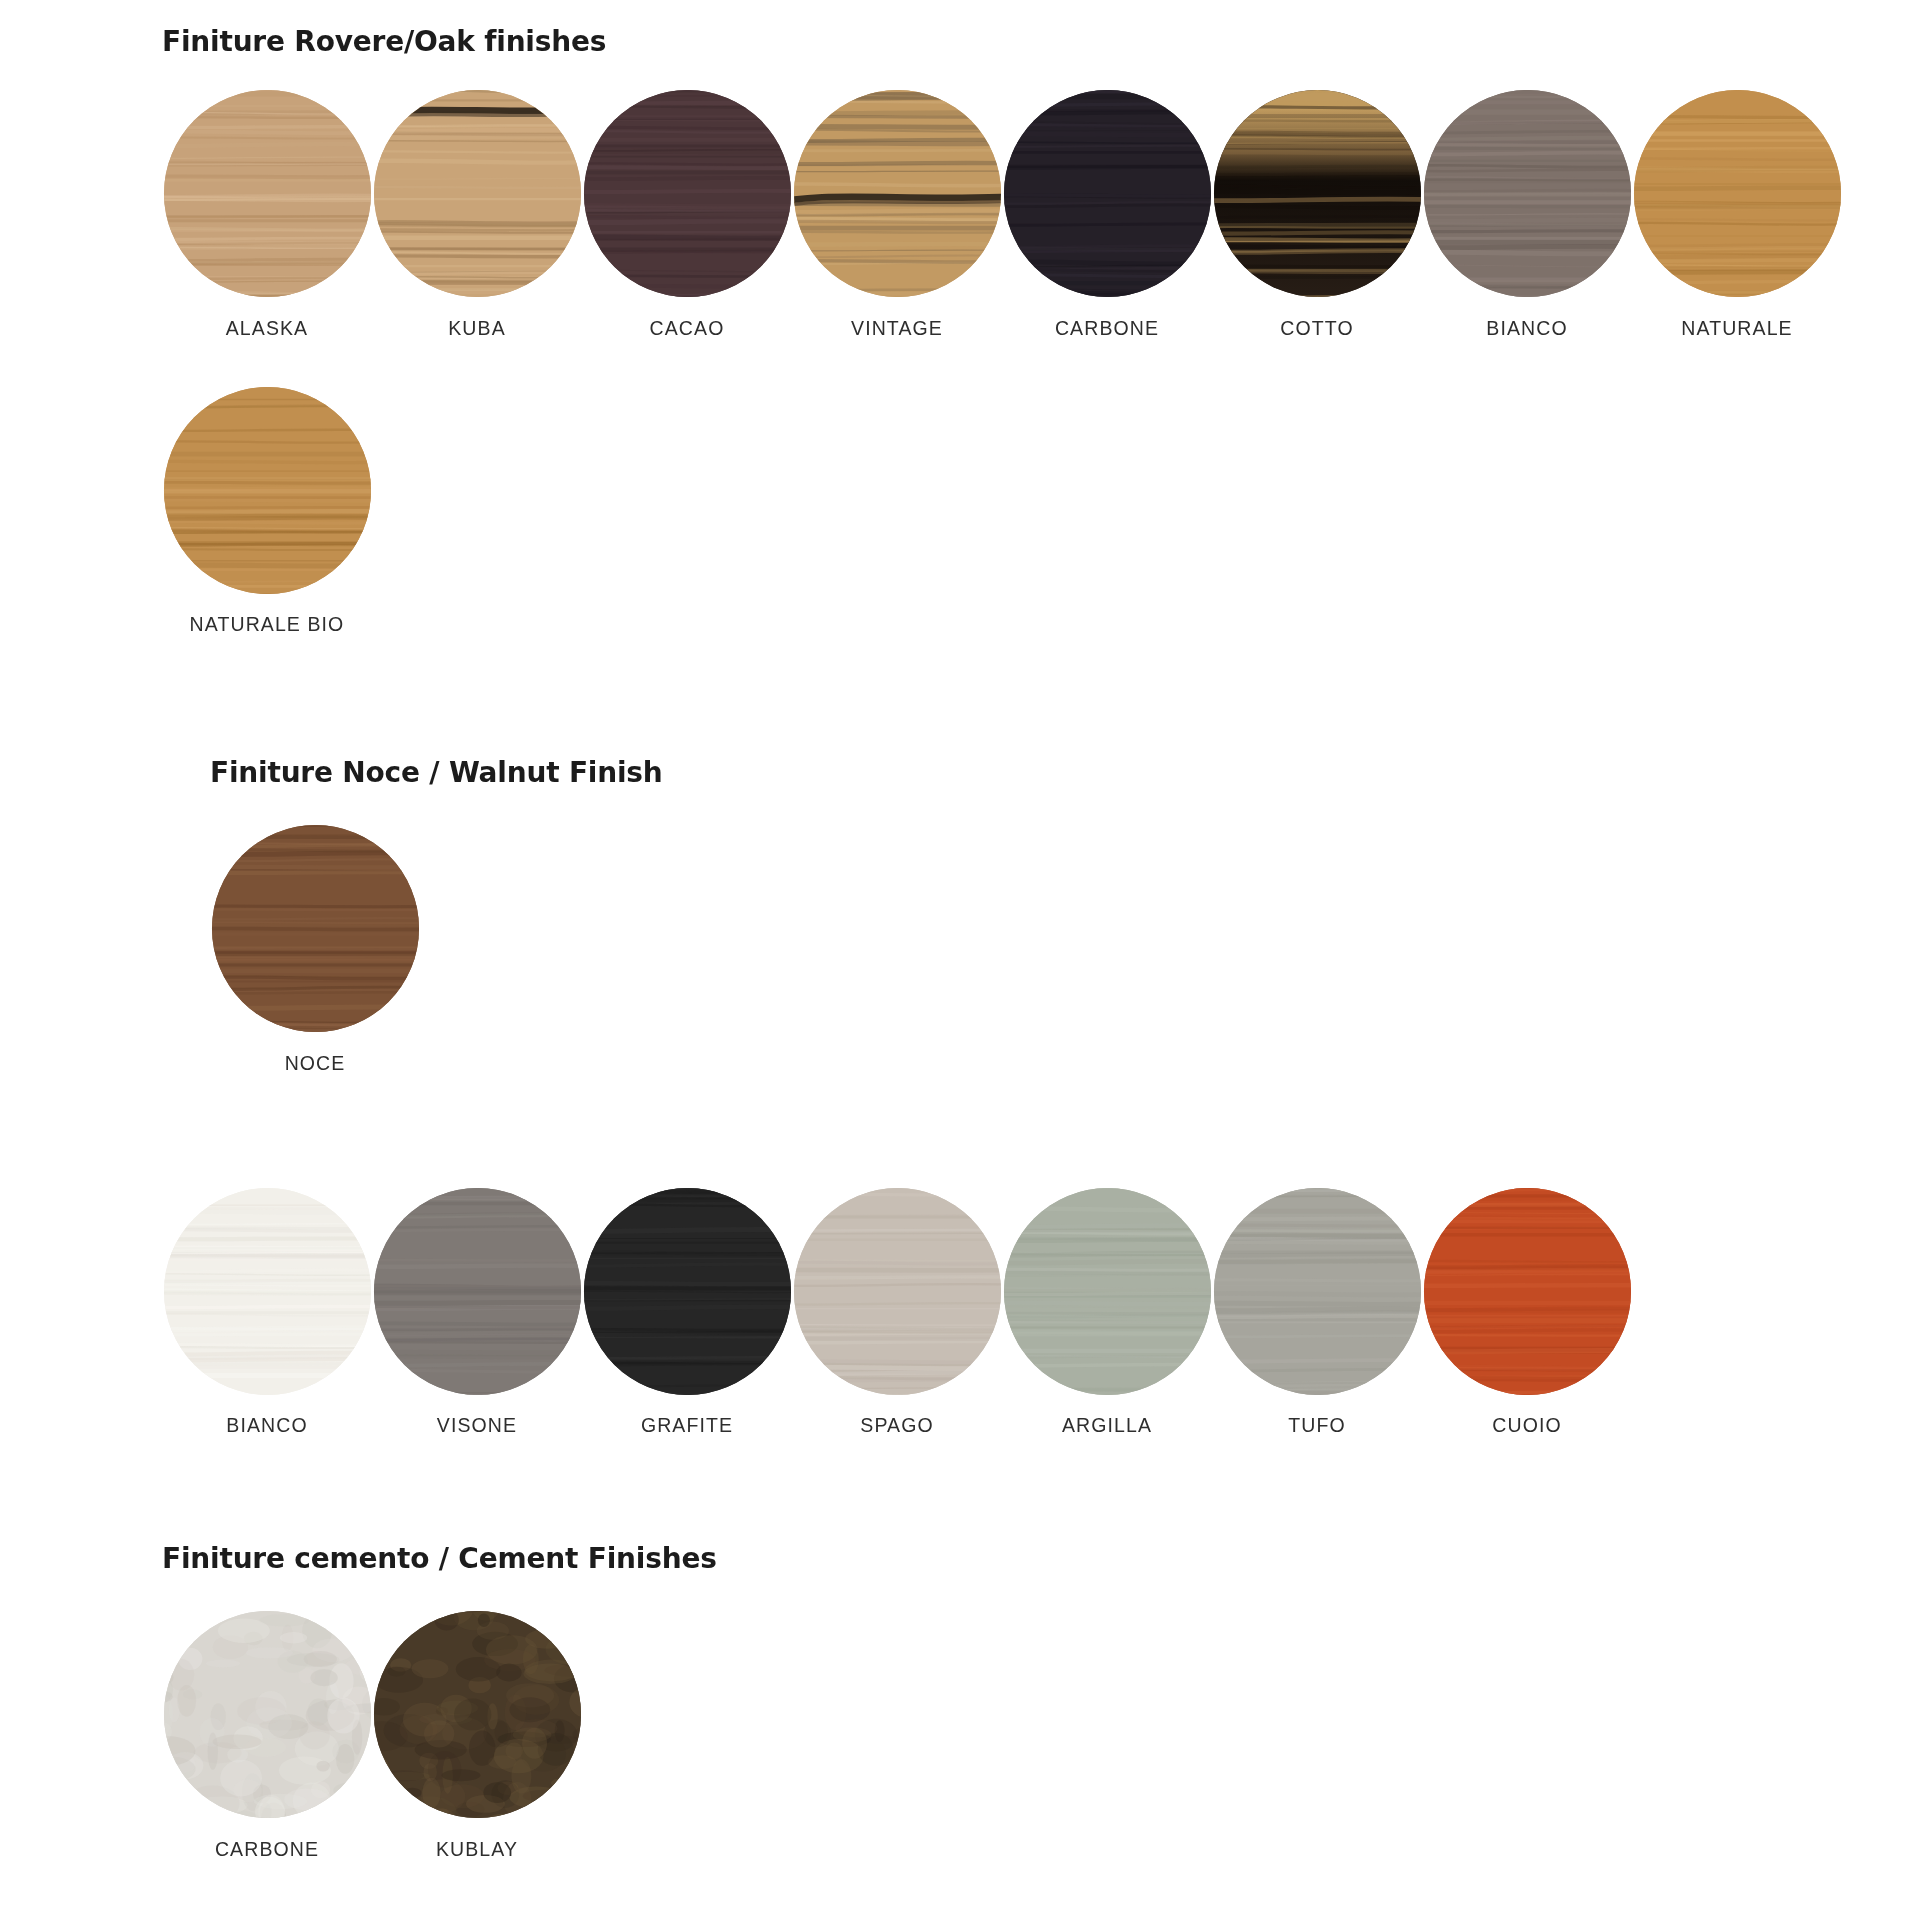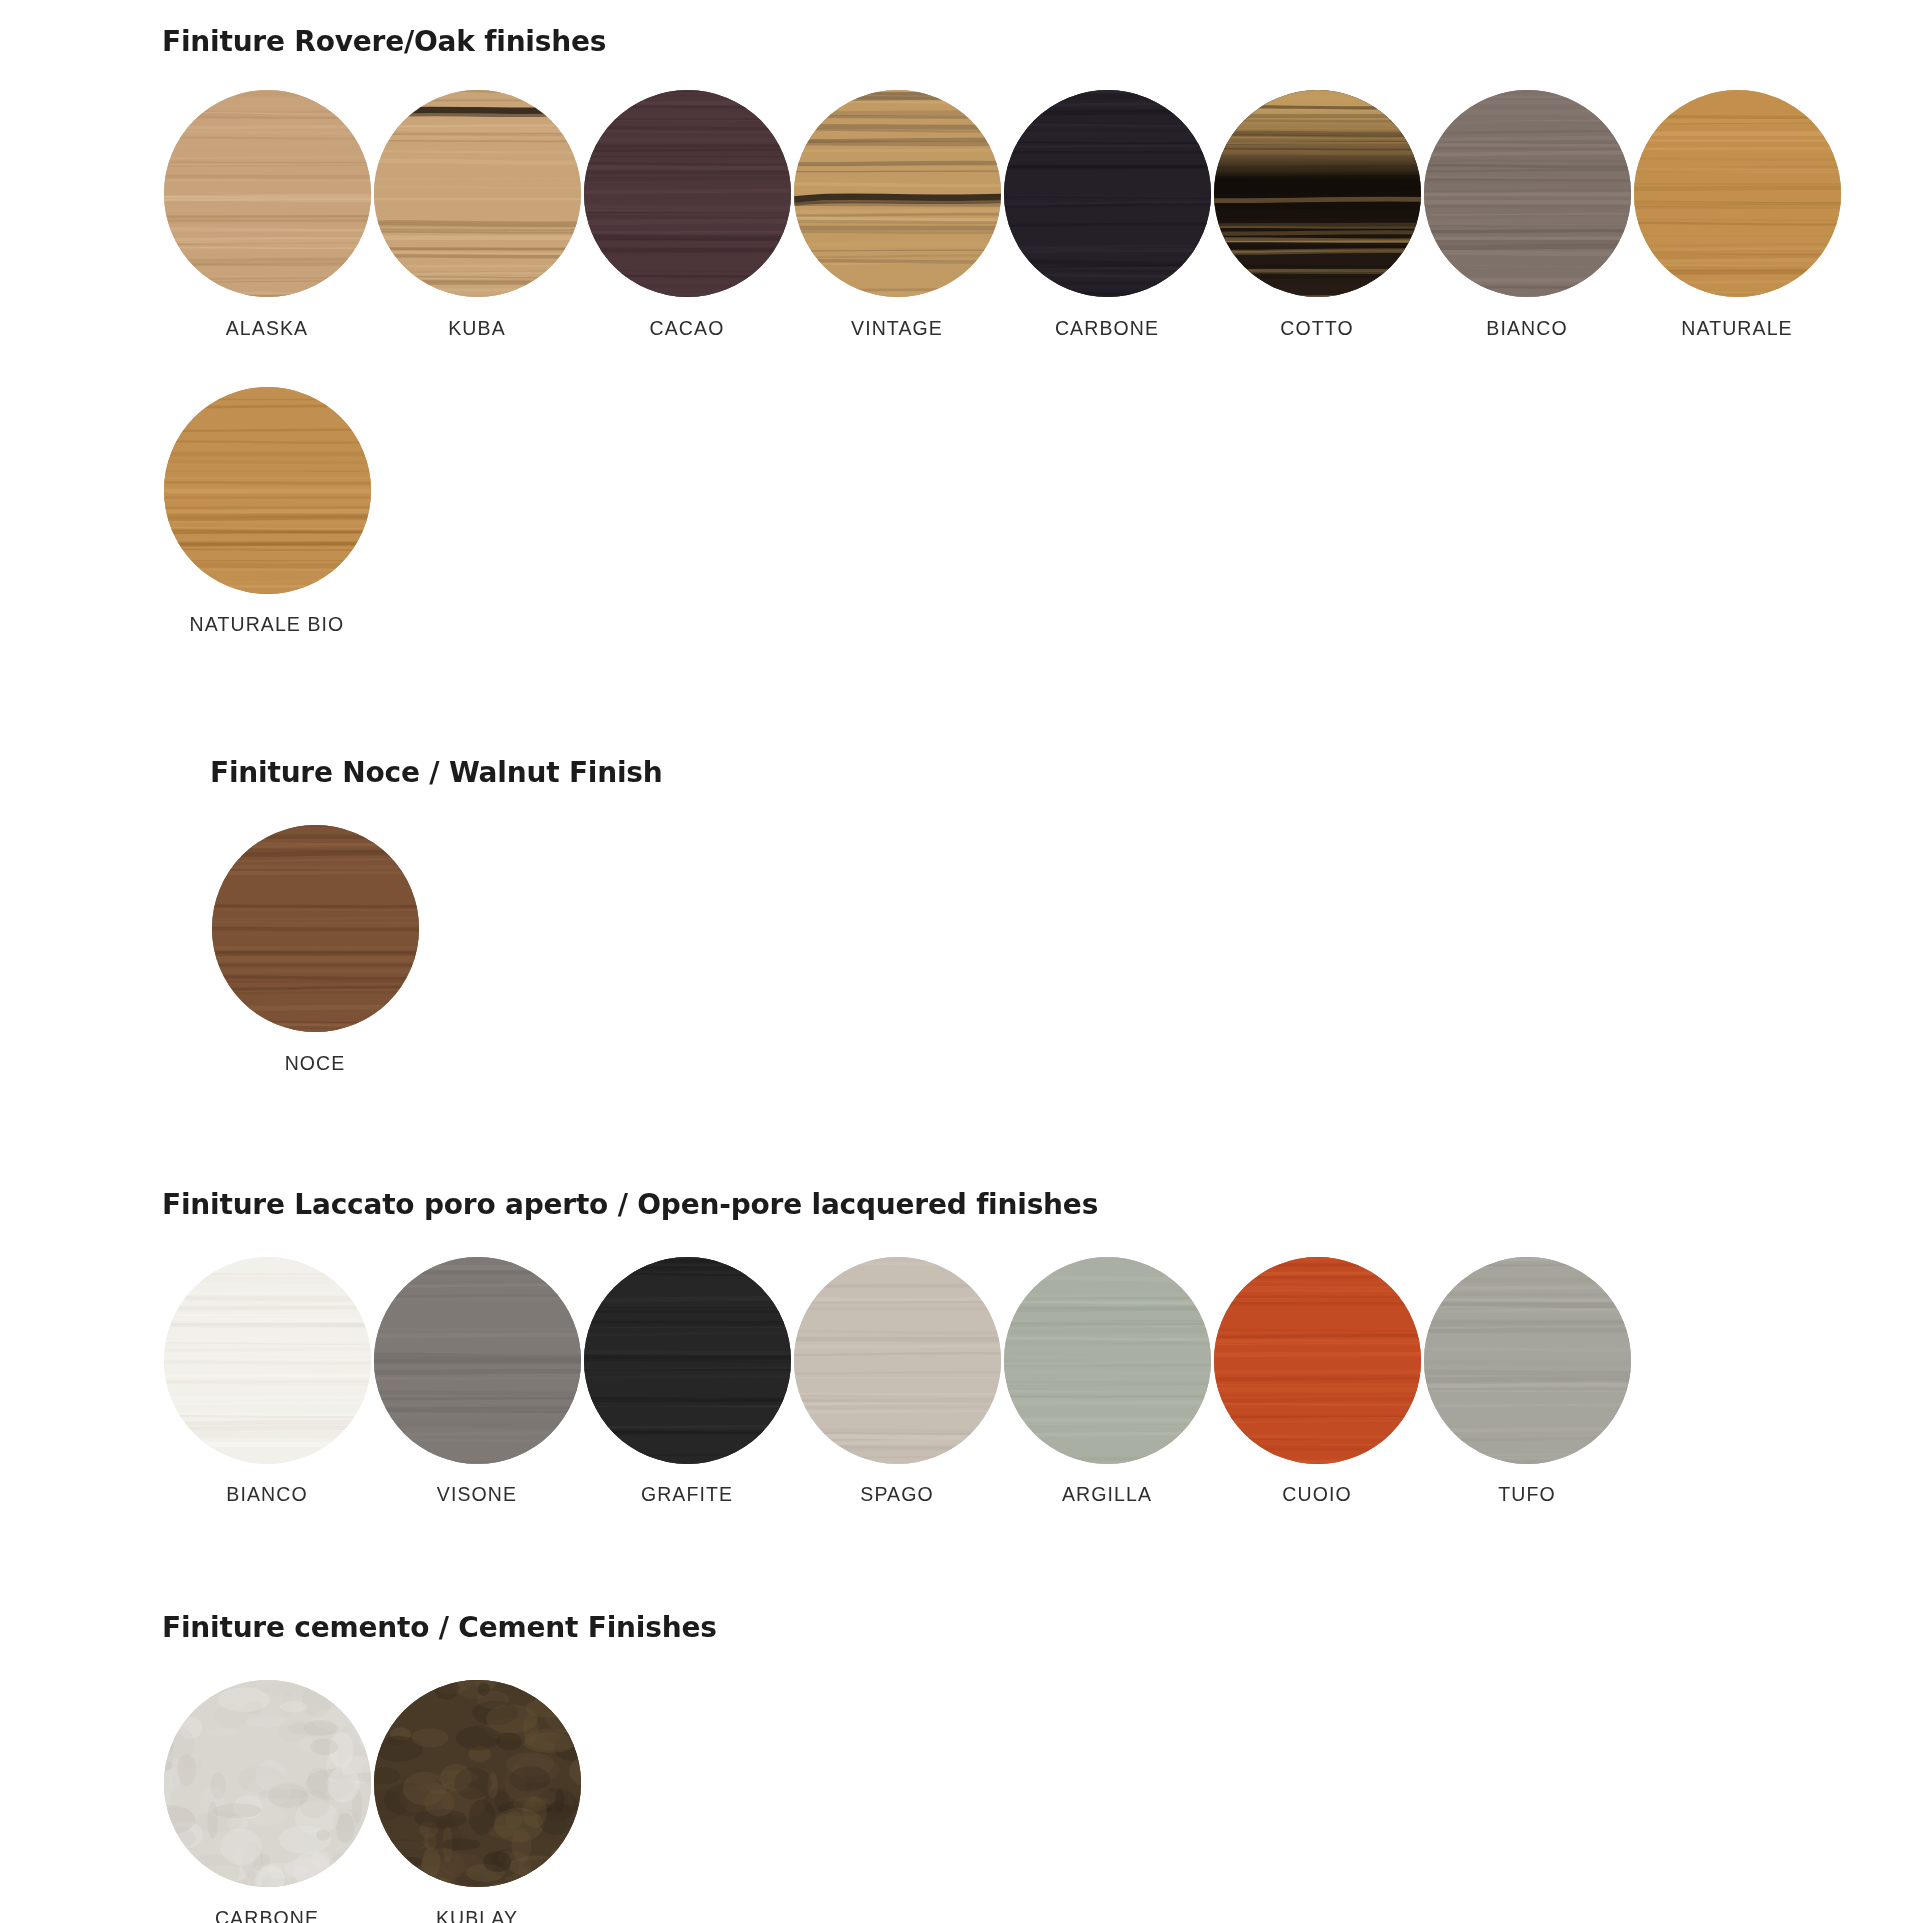--- a/index.html
+++ b/index.html
@@ -640,21 +640,20 @@
               <path d="M -5 98.5 C 25 99.0, 60 98.1, 105 98.5" stroke="#5d3a24" stroke-width="1.86" fill="none" opacity="0.20"></path>
               <path d="M -5 91.6 C 25 91.1, 60 92.1, 105 91.6" stroke="#8f6545" stroke-width="2.10" fill="none" opacity="0.40"></path>
             </svg>
           </div>
           <div class="swatch-label">NOCE</div>
         </div>
       </div>
   </div>
 
   <div class="section" id="sec-lacquer">
-    <div class="section-title">Finiture Laccato poro aperto / Open-pore lacquered finishes</div>
     <div class="swatch-row" id="lacquer-row">
         <div class="swatch-cell">
           <div class="swatch-disc" style="background: rgb(242, 240, 234);">
             <svg class="grain" viewBox="0 0 100 100" preserveAspectRatio="none">
               <rect x="0" y="0" width="100" height="100" fill="#f2f0ea"></rect>
               <path d="M -5 41.8 C 25 43.3, 60 40.4, 105 41.8" stroke="#fbfaf6" stroke-width="1.19" fill="none" opacity="0.17"></path>
               <path d="M -5 23.0 C 25 23.5, 60 22.4, 105 23.0" stroke="#fbfaf6" stroke-width="0.53" fill="none" opacity="0.26"></path>
               <path d="M -5 92.4 C 25 91.2, 60 93.5, 105 92.4" stroke="#fbfaf6" stroke-width="0.89" fill="none" opacity="0.37"></path>
               <path d="M -5 46.6 C 25 46.7, 60 46.5, 105 46.6" stroke="#fbfaf6" stroke-width="1.25" fill="none" opacity="0.13"></path>
               <path d="M -5 56.4 C 25 57.2, 60 55.5, 105 56.4" stroke="#fbfaf6" stroke-width="1.32" fill="none" opacity="0.36"></path>
@@ -913,20 +912,74 @@
               <path d="M -5 54.9 C 25 54.0, 60 55.9, 105 54.9" stroke="#b7bdb2" stroke-width="1.63" fill="none" opacity="0.16"></path>
               <path d="M -5 89.5 C 25 90.2, 60 88.7, 105 89.5" stroke="#99a193" stroke-width="1.58" fill="none" opacity="0.12"></path>
               <path d="M -5 60.7 C 25 59.3, 60 62.0, 105 60.7" stroke="#b7bdb2" stroke-width="1.85" fill="none" opacity="0.23"></path>
               <path d="M -5 17.1 C 25 15.6, 60 18.5, 105 17.1" stroke="#b7bdb2" stroke-width="1.77" fill="none" opacity="0.28"></path>
               <path d="M -5 58.9 C 25 58.5, 60 59.3, 105 58.9" stroke="#99a193" stroke-width="0.95" fill="none" opacity="0.21"></path>
             </svg>
           </div>
           <div class="swatch-label">ARGILLA</div>
         </div>
         <div class="swatch-cell">
+          <div class="swatch-disc" style="background: rgb(166, 165, 157);">
+            <svg class="grain" viewBox="0 0 100 100" preserveAspectRatio="none">
+              <rect x="0" y="0" width="100" height="100" fill="#a6a59d"></rect>
+              <path d="M -5 59.8 C 25 61.2, 60 58.4, 105 59.8" stroke="#b4b3ac" stroke-width="0.73" fill="none" opacity="0.28"></path>
+              <path d="M -5 87.5 C 25 89.0, 60 86.0, 105 87.5" stroke="#b4b3ac" stroke-width="2.08" fill="none" opacity="0.24"></path>
+              <path d="M -5 0.1 C 25 1.5, 60 -1.4, 105 0.1" stroke="#96958d" stroke-width="1.74" fill="none" opacity="0.20"></path>
+              <path d="M -5 68.2 C 25 69.1, 60 67.2, 105 68.2" stroke="#b4b3ac" stroke-width="1.09" fill="none" opacity="0.28"></path>
+              <path d="M -5 47.7 C 25 47.4, 60 48.0, 105 47.7" stroke="#b4b3ac" stroke-width="0.72" fill="none" opacity="0.14"></path>
+              <path d="M -5 57.4 C 25 58.5, 60 56.3, 105 57.4" stroke="#96958d" stroke-width="1.70" fill="none" opacity="0.43"></path>
+              <path d="M -5 23.6 C 25 22.9, 60 24.2, 105 23.6" stroke="#96958d" stroke-width="1.26" fill="none" opacity="0.29"></path>
+              <path d="M -5 91.0 C 25 89.9, 60 92.1, 105 91.0" stroke="#96958d" stroke-width="1.49" fill="none" opacity="0.29"></path>
+              <path d="M -5 0.6 C 25 0.4, 60 0.9, 105 0.6" stroke="#b4b3ac" stroke-width="0.43" fill="none" opacity="0.34"></path>
+              <path d="M -5 34.3 C 25 34.2, 60 34.5, 105 34.3" stroke="#96958d" stroke-width="1.38" fill="none" opacity="0.35"></path>
+              <path d="M -5 25.7 C 25 24.9, 60 26.5, 105 25.7" stroke="#b4b3ac" stroke-width="1.11" fill="none" opacity="0.37"></path>
+              <path d="M -5 38.1 C 25 38.7, 60 37.4, 105 38.1" stroke="#96958d" stroke-width="1.47" fill="none" opacity="0.30"></path>
+              <path d="M -5 8.7 C 25 8.4, 60 9.1, 105 8.7" stroke="#b4b3ac" stroke-width="1.58" fill="none" opacity="0.12"></path>
+              <path d="M -5 60.2 C 25 61.2, 60 59.2, 105 60.2" stroke="#b4b3ac" stroke-width="1.44" fill="none" opacity="0.42"></path>
+              <path d="M -5 78.0 C 25 79.1, 60 77.0, 105 78.0" stroke="#b4b3ac" stroke-width="1.57" fill="none" opacity="0.35"></path>
+              <path d="M -5 55.1 C 25 54.1, 60 56.1, 105 55.1" stroke="#96958d" stroke-width="2.02" fill="none" opacity="0.33"></path>
+              <path d="M -5 2.8 C 25 4.2, 60 1.4, 105 2.8" stroke="#96958d" stroke-width="0.92" fill="none" opacity="0.10"></path>
+              <path d="M -5 28.9 C 25 30.0, 60 27.7, 105 28.9" stroke="#96958d" stroke-width="0.85" fill="none" opacity="0.17"></path>
+              <path d="M -5 81.8 C 25 83.0, 60 80.6, 105 81.8" stroke="#96958d" stroke-width="1.13" fill="none" opacity="0.32"></path>
+              <path d="M -5 61.8 C 25 62.5, 60 61.1, 105 61.8" stroke="#96958d" stroke-width="1.39" fill="none" opacity="0.15"></path>
+              <path d="M -5 99.0 C 25 100.2, 60 97.7, 105 99.0" stroke="#b4b3ac" stroke-width="1.18" fill="none" opacity="0.13"></path>
+              <path d="M -5 97.2 C 25 97.7, 60 96.6, 105 97.2" stroke="#b4b3ac" stroke-width="0.76" fill="none" opacity="0.12"></path>
+              <path d="M -5 45.6 C 25 44.8, 60 46.5, 105 45.6" stroke="#b4b3ac" stroke-width="1.28" fill="none" opacity="0.25"></path>
+              <path d="M -5 96.6 C 25 95.2, 60 97.9, 105 96.6" stroke="#b4b3ac" stroke-width="0.97" fill="none" opacity="0.26"></path>
+              <path d="M -5 9.5 C 25 9.6, 60 9.4, 105 9.5" stroke="#b4b3ac" stroke-width="1.05" fill="none" opacity="0.45"></path>
+              <path d="M -5 62.5 C 25 62.6, 60 62.5, 105 62.5" stroke="#b4b3ac" stroke-width="0.74" fill="none" opacity="0.43"></path>
+              <path d="M -5 30.1 C 25 29.6, 60 30.6, 105 30.1" stroke="#b4b3ac" stroke-width="2.09" fill="none" opacity="0.25"></path>
+              <path d="M -5 27.2 C 25 27.5, 60 26.9, 105 27.2" stroke="#96958d" stroke-width="0.43" fill="none" opacity="0.29"></path>
+              <path d="M -5 20.9 C 25 21.5, 60 20.3, 105 20.9" stroke="#b4b3ac" stroke-width="1.62" fill="none" opacity="0.36"></path>
+              <path d="M -5 7.8 C 25 8.9, 60 6.7, 105 7.8" stroke="#96958d" stroke-width="1.27" fill="none" opacity="0.12"></path>
+              <path d="M -5 58.5 C 25 59.8, 60 57.2, 105 58.5" stroke="#96958d" stroke-width="0.75" fill="none" opacity="0.37"></path>
+              <path d="M -5 29.0 C 25 30.1, 60 27.9, 105 29.0" stroke="#96958d" stroke-width="0.65" fill="none" opacity="0.43"></path>
+              <path d="M -5 38.0 C 25 38.7, 60 37.3, 105 38.0" stroke="#96958d" stroke-width="2.04" fill="none" opacity="0.26"></path>
+              <path d="M -5 11.8 C 25 12.3, 60 11.4, 105 11.8" stroke="#96958d" stroke-width="0.46" fill="none" opacity="0.38"></path>
+              <path d="M -5 95.2 C 25 93.9, 60 96.5, 105 95.2" stroke="#96958d" stroke-width="1.38" fill="none" opacity="0.31"></path>
+              <path d="M -5 29.2 C 25 27.7, 60 30.6, 105 29.2" stroke="#b4b3ac" stroke-width="1.17" fill="none" opacity="0.33"></path>
+              <path d="M -5 95.5 C 25 96.3, 60 94.7, 105 95.5" stroke="#96958d" stroke-width="1.39" fill="none" opacity="0.34"></path>
+              <path d="M -5 27.8 C 25 27.5, 60 28.1, 105 27.8" stroke="#96958d" stroke-width="0.55" fill="none" opacity="0.39"></path>
+              <path d="M -5 89.5 C 25 90.4, 60 88.7, 105 89.5" stroke="#b4b3ac" stroke-width="0.47" fill="none" opacity="0.37"></path>
+              <path d="M -5 17.8 C 25 17.6, 60 18.0, 105 17.8" stroke="#96958d" stroke-width="1.98" fill="none" opacity="0.27"></path>
+              <path d="M -5 35.3 C 25 36.7, 60 33.9, 105 35.3" stroke="#96958d" stroke-width="1.69" fill="none" opacity="0.34"></path>
+              <path d="M -5 27.4 C 25 26.3, 60 28.5, 105 27.4" stroke="#96958d" stroke-width="1.80" fill="none" opacity="0.42"></path>
+              <path d="M -5 87.1 C 25 87.7, 60 86.5, 105 87.1" stroke="#96958d" stroke-width="0.69" fill="none" opacity="0.22"></path>
+              <path d="M -5 25.8 C 25 26.8, 60 24.8, 105 25.8" stroke="#b4b3ac" stroke-width="1.56" fill="none" opacity="0.19"></path>
+              <path d="M -5 51.2 C 25 50.1, 60 52.2, 105 51.2" stroke="#96958d" stroke-width="1.91" fill="none" opacity="0.14"></path>
+              <path d="M -5 11.7 C 25 12.2, 60 11.2, 105 11.7" stroke="#96958d" stroke-width="1.04" fill="none" opacity="0.20"></path>
+            </svg>
+          </div>
+          <div class="swatch-label">TUFO</div>
+        </div>
+        <div class="swatch-cell">
           <div class="swatch-disc" style="background: rgb(195, 75, 35);">
             <svg class="grain" viewBox="0 0 100 100" preserveAspectRatio="none">
               <rect x="0" y="0" width="100" height="100" fill="#c34b23"></rect>
               <path d="M -5 43.4 C 25 44.1, 60 42.6, 105 43.4" stroke="#d35f33" stroke-width="0.64" fill="none" opacity="0.30"></path>
               <path d="M -5 40.4 C 25 41.5, 60 39.4, 105 40.4" stroke="#a93c18" stroke-width="2.05" fill="none" opacity="0.44"></path>
               <path d="M -5 1.6 C 25 1.8, 60 1.4, 105 1.6" stroke="#a93c18" stroke-width="1.23" fill="none" opacity="0.31"></path>
               <path d="M -5 12.5 C 25 13.0, 60 12.0, 105 12.5" stroke="#a93c18" stroke-width="2.08" fill="none" opacity="0.10"></path>
               <path d="M -5 65.9 C 25 67.3, 60 64.6, 105 65.9" stroke="#a93c18" stroke-width="1.28" fill="none" opacity="0.23"></path>
               <path d="M -5 73.4 C 25 73.4, 60 73.4, 105 73.4" stroke="#a93c18" stroke-width="2.05" fill="none" opacity="0.44"></path>
               <path d="M -5 42.5 C 25 41.1, 60 44.0, 105 42.5" stroke="#d35f33" stroke-width="1.86" fill="none" opacity="0.19"></path>
@@ -965,74 +1018,20 @@
               <path d="M -5 74.1 C 25 75.2, 60 73.1, 105 74.1" stroke="#d35f33" stroke-width="2.04" fill="none" opacity="0.41"></path>
               <path d="M -5 21.1 C 25 20.4, 60 21.8, 105 21.1" stroke="#a93c18" stroke-width="0.57" fill="none" opacity="0.13"></path>
               <path d="M -5 99.8 C 25 98.6, 60 101.1, 105 99.8" stroke="#a93c18" stroke-width="1.98" fill="none" opacity="0.32"></path>
               <path d="M -5 84.7 C 25 85.2, 60 84.2, 105 84.7" stroke="#d35f33" stroke-width="1.50" fill="none" opacity="0.32"></path>
               <path d="M -5 90.9 C 25 91.2, 60 90.6, 105 90.9" stroke="#d35f33" stroke-width="1.26" fill="none" opacity="0.15"></path>
               <path d="M -5 85.3 C 25 84.7, 60 85.9, 105 85.3" stroke="#a93c18" stroke-width="2.04" fill="none" opacity="0.34"></path>
               <path d="M -5 64.5 C 25 65.9, 60 63.1, 105 64.5" stroke="#d35f33" stroke-width="1.13" fill="none" opacity="0.19"></path>
             </svg>
           </div>
           <div class="swatch-label">CUOIO</div>
-        </div>
-        <div class="swatch-cell">
-          <div class="swatch-disc" style="background: rgb(166, 165, 157);">
-            <svg class="grain" viewBox="0 0 100 100" preserveAspectRatio="none">
-              <rect x="0" y="0" width="100" height="100" fill="#a6a59d"></rect>
-              <path d="M -5 59.8 C 25 61.2, 60 58.4, 105 59.8" stroke="#b4b3ac" stroke-width="0.73" fill="none" opacity="0.28"></path>
-              <path d="M -5 87.5 C 25 89.0, 60 86.0, 105 87.5" stroke="#b4b3ac" stroke-width="2.08" fill="none" opacity="0.24"></path>
-              <path d="M -5 0.1 C 25 1.5, 60 -1.4, 105 0.1" stroke="#96958d" stroke-width="1.74" fill="none" opacity="0.20"></path>
-              <path d="M -5 68.2 C 25 69.1, 60 67.2, 105 68.2" stroke="#b4b3ac" stroke-width="1.09" fill="none" opacity="0.28"></path>
-              <path d="M -5 47.7 C 25 47.4, 60 48.0, 105 47.7" stroke="#b4b3ac" stroke-width="0.72" fill="none" opacity="0.14"></path>
-              <path d="M -5 57.4 C 25 58.5, 60 56.3, 105 57.4" stroke="#96958d" stroke-width="1.70" fill="none" opacity="0.43"></path>
-              <path d="M -5 23.6 C 25 22.9, 60 24.2, 105 23.6" stroke="#96958d" stroke-width="1.26" fill="none" opacity="0.29"></path>
-              <path d="M -5 91.0 C 25 89.9, 60 92.1, 105 91.0" stroke="#96958d" stroke-width="1.49" fill="none" opacity="0.29"></path>
-              <path d="M -5 0.6 C 25 0.4, 60 0.9, 105 0.6" stroke="#b4b3ac" stroke-width="0.43" fill="none" opacity="0.34"></path>
-              <path d="M -5 34.3 C 25 34.2, 60 34.5, 105 34.3" stroke="#96958d" stroke-width="1.38" fill="none" opacity="0.35"></path>
-              <path d="M -5 25.7 C 25 24.9, 60 26.5, 105 25.7" stroke="#b4b3ac" stroke-width="1.11" fill="none" opacity="0.37"></path>
-              <path d="M -5 38.1 C 25 38.7, 60 37.4, 105 38.1" stroke="#96958d" stroke-width="1.47" fill="none" opacity="0.30"></path>
-              <path d="M -5 8.7 C 25 8.4, 60 9.1, 105 8.7" stroke="#b4b3ac" stroke-width="1.58" fill="none" opacity="0.12"></path>
-              <path d="M -5 60.2 C 25 61.2, 60 59.2, 105 60.2" stroke="#b4b3ac" stroke-width="1.44" fill="none" opacity="0.42"></path>
-              <path d="M -5 78.0 C 25 79.1, 60 77.0, 105 78.0" stroke="#b4b3ac" stroke-width="1.57" fill="none" opacity="0.35"></path>
-              <path d="M -5 55.1 C 25 54.1, 60 56.1, 105 55.1" stroke="#96958d" stroke-width="2.02" fill="none" opacity="0.33"></path>
-              <path d="M -5 2.8 C 25 4.2, 60 1.4, 105 2.8" stroke="#96958d" stroke-width="0.92" fill="none" opacity="0.10"></path>
-              <path d="M -5 28.9 C 25 30.0, 60 27.7, 105 28.9" stroke="#96958d" stroke-width="0.85" fill="none" opacity="0.17"></path>
-              <path d="M -5 81.8 C 25 83.0, 60 80.6, 105 81.8" stroke="#96958d" stroke-width="1.13" fill="none" opacity="0.32"></path>
-              <path d="M -5 61.8 C 25 62.5, 60 61.1, 105 61.8" stroke="#96958d" stroke-width="1.39" fill="none" opacity="0.15"></path>
-              <path d="M -5 99.0 C 25 100.2, 60 97.7, 105 99.0" stroke="#b4b3ac" stroke-width="1.18" fill="none" opacity="0.13"></path>
-              <path d="M -5 97.2 C 25 97.7, 60 96.6, 105 97.2" stroke="#b4b3ac" stroke-width="0.76" fill="none" opacity="0.12"></path>
-              <path d="M -5 45.6 C 25 44.8, 60 46.5, 105 45.6" stroke="#b4b3ac" stroke-width="1.28" fill="none" opacity="0.25"></path>
-              <path d="M -5 96.6 C 25 95.2, 60 97.9, 105 96.6" stroke="#b4b3ac" stroke-width="0.97" fill="none" opacity="0.26"></path>
-              <path d="M -5 9.5 C 25 9.6, 60 9.4, 105 9.5" stroke="#b4b3ac" stroke-width="1.05" fill="none" opacity="0.45"></path>
-              <path d="M -5 62.5 C 25 62.6, 60 62.5, 105 62.5" stroke="#b4b3ac" stroke-width="0.74" fill="none" opacity="0.43"></path>
-              <path d="M -5 30.1 C 25 29.6, 60 30.6, 105 30.1" stroke="#b4b3ac" stroke-width="2.09" fill="none" opacity="0.25"></path>
-              <path d="M -5 27.2 C 25 27.5, 60 26.9, 105 27.2" stroke="#96958d" stroke-width="0.43" fill="none" opacity="0.29"></path>
-              <path d="M -5 20.9 C 25 21.5, 60 20.3, 105 20.9" stroke="#b4b3ac" stroke-width="1.62" fill="none" opacity="0.36"></path>
-              <path d="M -5 7.8 C 25 8.9, 60 6.7, 105 7.8" stroke="#96958d" stroke-width="1.27" fill="none" opacity="0.12"></path>
-              <path d="M -5 58.5 C 25 59.8, 60 57.2, 105 58.5" stroke="#96958d" stroke-width="0.75" fill="none" opacity="0.37"></path>
-              <path d="M -5 29.0 C 25 30.1, 60 27.9, 105 29.0" stroke="#96958d" stroke-width="0.65" fill="none" opacity="0.43"></path>
-              <path d="M -5 38.0 C 25 38.7, 60 37.3, 105 38.0" stroke="#96958d" stroke-width="2.04" fill="none" opacity="0.26"></path>
-              <path d="M -5 11.8 C 25 12.3, 60 11.4, 105 11.8" stroke="#96958d" stroke-width="0.46" fill="none" opacity="0.38"></path>
-              <path d="M -5 95.2 C 25 93.9, 60 96.5, 105 95.2" stroke="#96958d" stroke-width="1.38" fill="none" opacity="0.31"></path>
-              <path d="M -5 29.2 C 25 27.7, 60 30.6, 105 29.2" stroke="#b4b3ac" stroke-width="1.17" fill="none" opacity="0.33"></path>
-              <path d="M -5 95.5 C 25 96.3, 60 94.7, 105 95.5" stroke="#96958d" stroke-width="1.39" fill="none" opacity="0.34"></path>
-              <path d="M -5 27.8 C 25 27.5, 60 28.1, 105 27.8" stroke="#96958d" stroke-width="0.55" fill="none" opacity="0.39"></path>
-              <path d="M -5 89.5 C 25 90.4, 60 88.7, 105 89.5" stroke="#b4b3ac" stroke-width="0.47" fill="none" opacity="0.37"></path>
-              <path d="M -5 17.8 C 25 17.6, 60 18.0, 105 17.8" stroke="#96958d" stroke-width="1.98" fill="none" opacity="0.27"></path>
-              <path d="M -5 35.3 C 25 36.7, 60 33.9, 105 35.3" stroke="#96958d" stroke-width="1.69" fill="none" opacity="0.34"></path>
-              <path d="M -5 27.4 C 25 26.3, 60 28.5, 105 27.4" stroke="#96958d" stroke-width="1.80" fill="none" opacity="0.42"></path>
-              <path d="M -5 87.1 C 25 87.7, 60 86.5, 105 87.1" stroke="#96958d" stroke-width="0.69" fill="none" opacity="0.22"></path>
-              <path d="M -5 25.8 C 25 26.8, 60 24.8, 105 25.8" stroke="#b4b3ac" stroke-width="1.56" fill="none" opacity="0.19"></path>
-              <path d="M -5 51.2 C 25 50.1, 60 52.2, 105 51.2" stroke="#96958d" stroke-width="1.91" fill="none" opacity="0.14"></path>
-              <path d="M -5 11.7 C 25 12.2, 60 11.2, 105 11.7" stroke="#96958d" stroke-width="1.04" fill="none" opacity="0.20"></path>
-            </svg>
-          </div>
-          <div class="swatch-label">TUFO</div>
         </div>
       </div>
   </div>
 
   <div class="section" id="sec-cement">
     <div class="section-title">Finiture cemento / Cement Finishes</div>
     <div class="swatch-row" id="cement-row">
         <div class="swatch-cell">
           <div class="swatch-disc" style="background: rgb(217, 214, 208);">
             <svg class="grain" viewBox="0 0 100 100" preserveAspectRatio="none">

